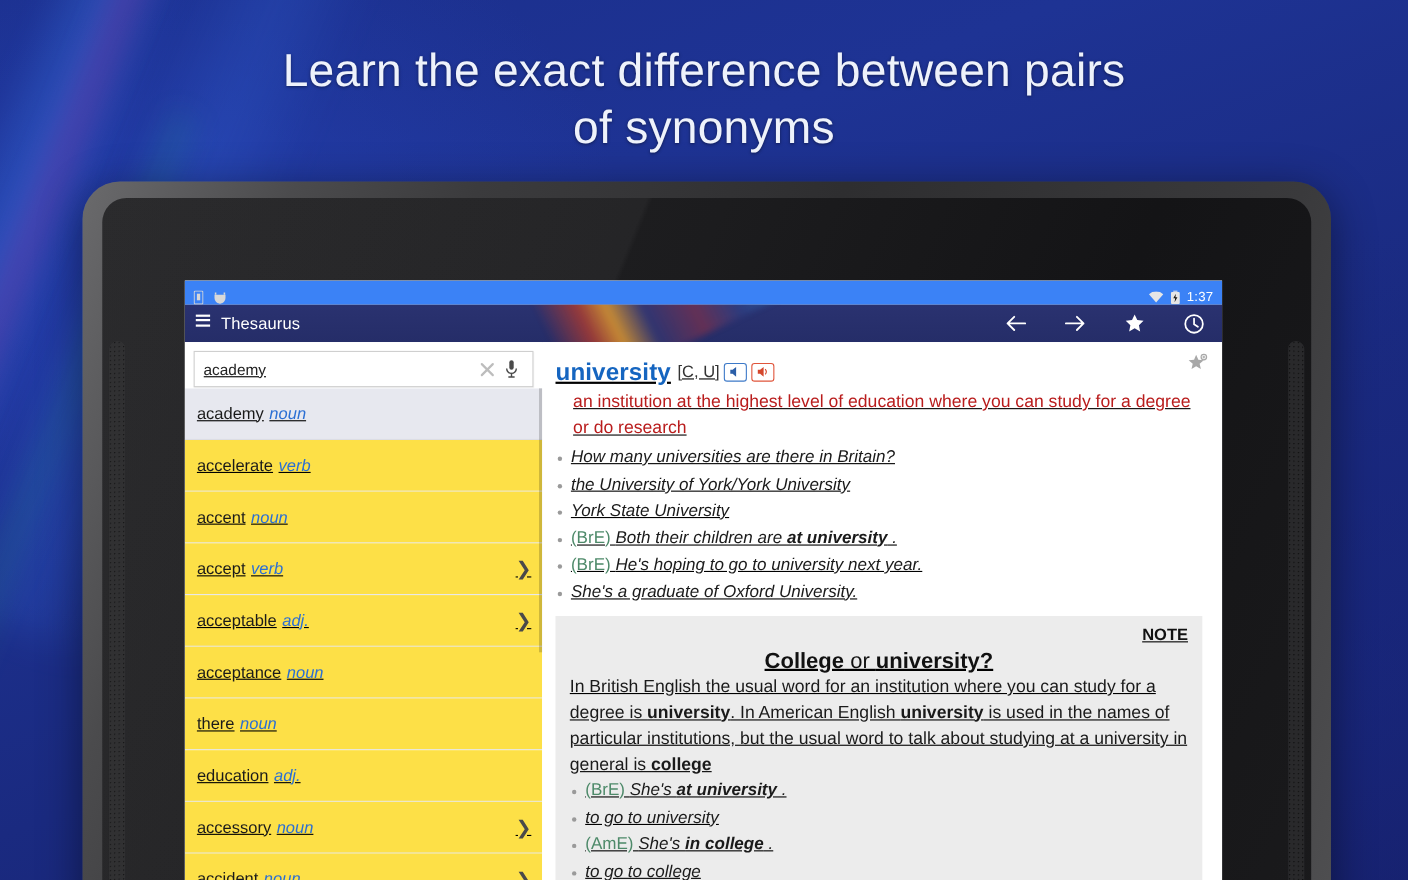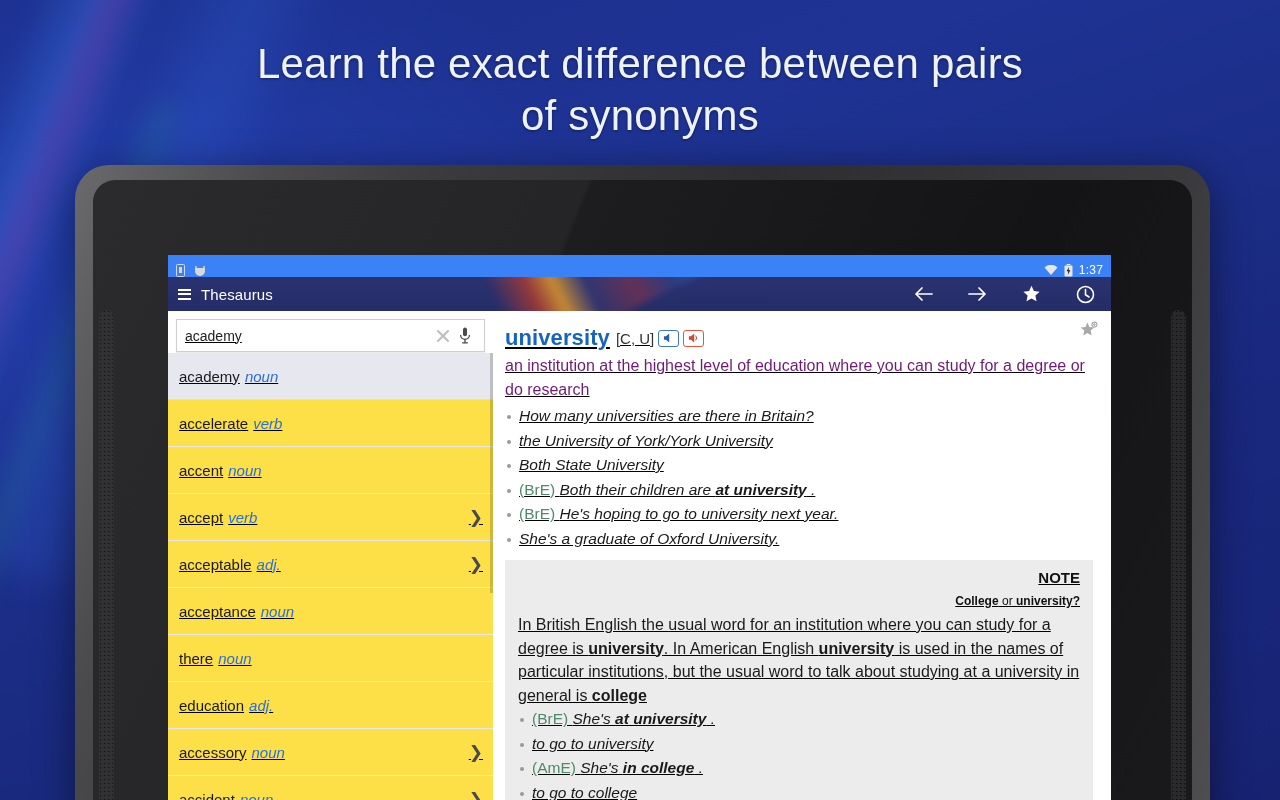--- a/index.html
+++ b/index.html
@@ -129,21 +129,21 @@
       rgba(50,70,140,.6) 28%,
       rgba(40,120,190,.85) 38%,
       rgba(70,170,190,.85) 46%,
       rgba(150,200,170,.85) 54%,
       rgba(110,160,200,.8) 62%,
       rgba(120,100,180,.85) 70%,
       rgba(90,150,210,.85) 78%,
       rgba(60,90,170,.55) 88%,
       rgba(40,48,110,0) 100%);
   }
-  #tb-left { position:relative; z-index:2; display:flex; align-items:center; gap:10px; color:#fff; }
+  #tb-left { position:relative; z-index:2; display:flex; align-items:flex-start; gap:10px; color:#fff; }
   #hamburger { display:flex; flex-direction:column; gap:2.5px; }
   #hamburger i { display:block; width:13px; height:2px; background:#fff; }
   #tb-title { font-size:15px; color:#fff; letter-spacing:.1px; }
   #tb-right { position:relative; z-index:2; margin-left:auto; display:flex; align-items:center; gap:34px; padding-right:6px; }
   .tb-icon { width:20px; height:20px; display:flex; align-items:center; justify-content:center; cursor:pointer; }
 
   
   #content { display:flex; height:489px; background:#fff;text-decoration:underline; }
 
   
@@ -187,40 +187,40 @@
   #fav-star { position:absolute; right:12px; top:10px; cursor:pointer; }
   #entry-head { display:flex; align-items:center; gap:0; margin-bottom:3px; }
   #headword { font-size:22px; font-weight:bold; color:#1565c0; letter-spacing:.1px; }
   #gram { font-size:15px; color:#333; margin-left:6px; }
   .audio-btn {
     width:21px; height:17px; display:inline-flex; align-items:center; justify-content:center;
     border-radius:3px; margin-left:4px; cursor:pointer;
   }
   .audio-btn.bre { border:1.5px solid #3c79c8; }
   .audio-btn.ame { border:1.5px solid #e0553b; }
-  #definition { font-size:16px; line-height:24px; color:#701a75; margin-bottom:2px; }
+  #definition { font-size:16px; line-height:24px; color:#b91c1c; margin-bottom:2px;margin-left:16px; }
   .ex-list { list-style:none; }
   .ex-list li {
     font-size:15.5px; line-height:24.5px; color:#1a1a1a;
     font-style:italic; padding-left:14px; position:relative;
   }
   .ex-list li:before {
     content:""; position:absolute; left:2px; top:11px;
     width:4px; height:4px; border-radius:50%; background:#9a9a9a;
   }
   .reg { color:#4e8a6a; font-style:normal; }
   .ex-list li b { font-weight:bold; font-style:italic; }
 
   
   #note-box {
     margin-top:9px; background:#ececec;
     padding:7px 13px 10px 13px;
   }
   #note-title { text-align:right; font-size:15px; font-weight:bold; color:#111; line-height:22px; }
-  #note-subtitle { text-align:right; font-size:12px; color:#111; line-height:24px; }
+  #note-subtitle { text-align:center; font-size:20px; color:#111; line-height:24px; }
   #note-subtitle b { font-weight:bold; }
   #note-body { font-size:16px; line-height:23.5px; color:#1a1a1a; }
   #note-body b { font-weight:bold; }
 
   
   #left-scroll {
     position:absolute; right:0; top:42px; width:3px; height:240px;
     background:rgba(0,0,0,.18);
   }
 </style>
@@ -413,21 +413,21 @@
               <path d="M7.6 2.6 a3.6 3.6 0 0 1 0 4.8" stroke="#d4472c" stroke-width="1" fill="none"></path>
             </svg>
         </span>
       </div>
 
       <div id="definition">an institution at the highest level of education where you can study for a degree or do research</div>
 
       <ul class="ex-list" id="entry-examples">
           <li><span>How many universities are there in Britain?</span></li>
           <li><span>the University of York/York University</span></li>
-          <li><span>Both State University</span></li>
+          <li><span>York State University</span></li>
           <li><span class="reg">(BrE) </span><span>Both their children are </span><b>at university</b><span> .</span></li>
           <li><span class="reg">(BrE) </span><span>He's hoping to go to university next year.</span></li>
           <li><span>She's a graduate of Oxford University.</span></li>
         </ul>
 
       <div id="note-box">
         <div id="note-title">NOTE</div>
         <div id="note-subtitle">
           <b>College</b><span> or </span><b>university?</b>
         </div>

